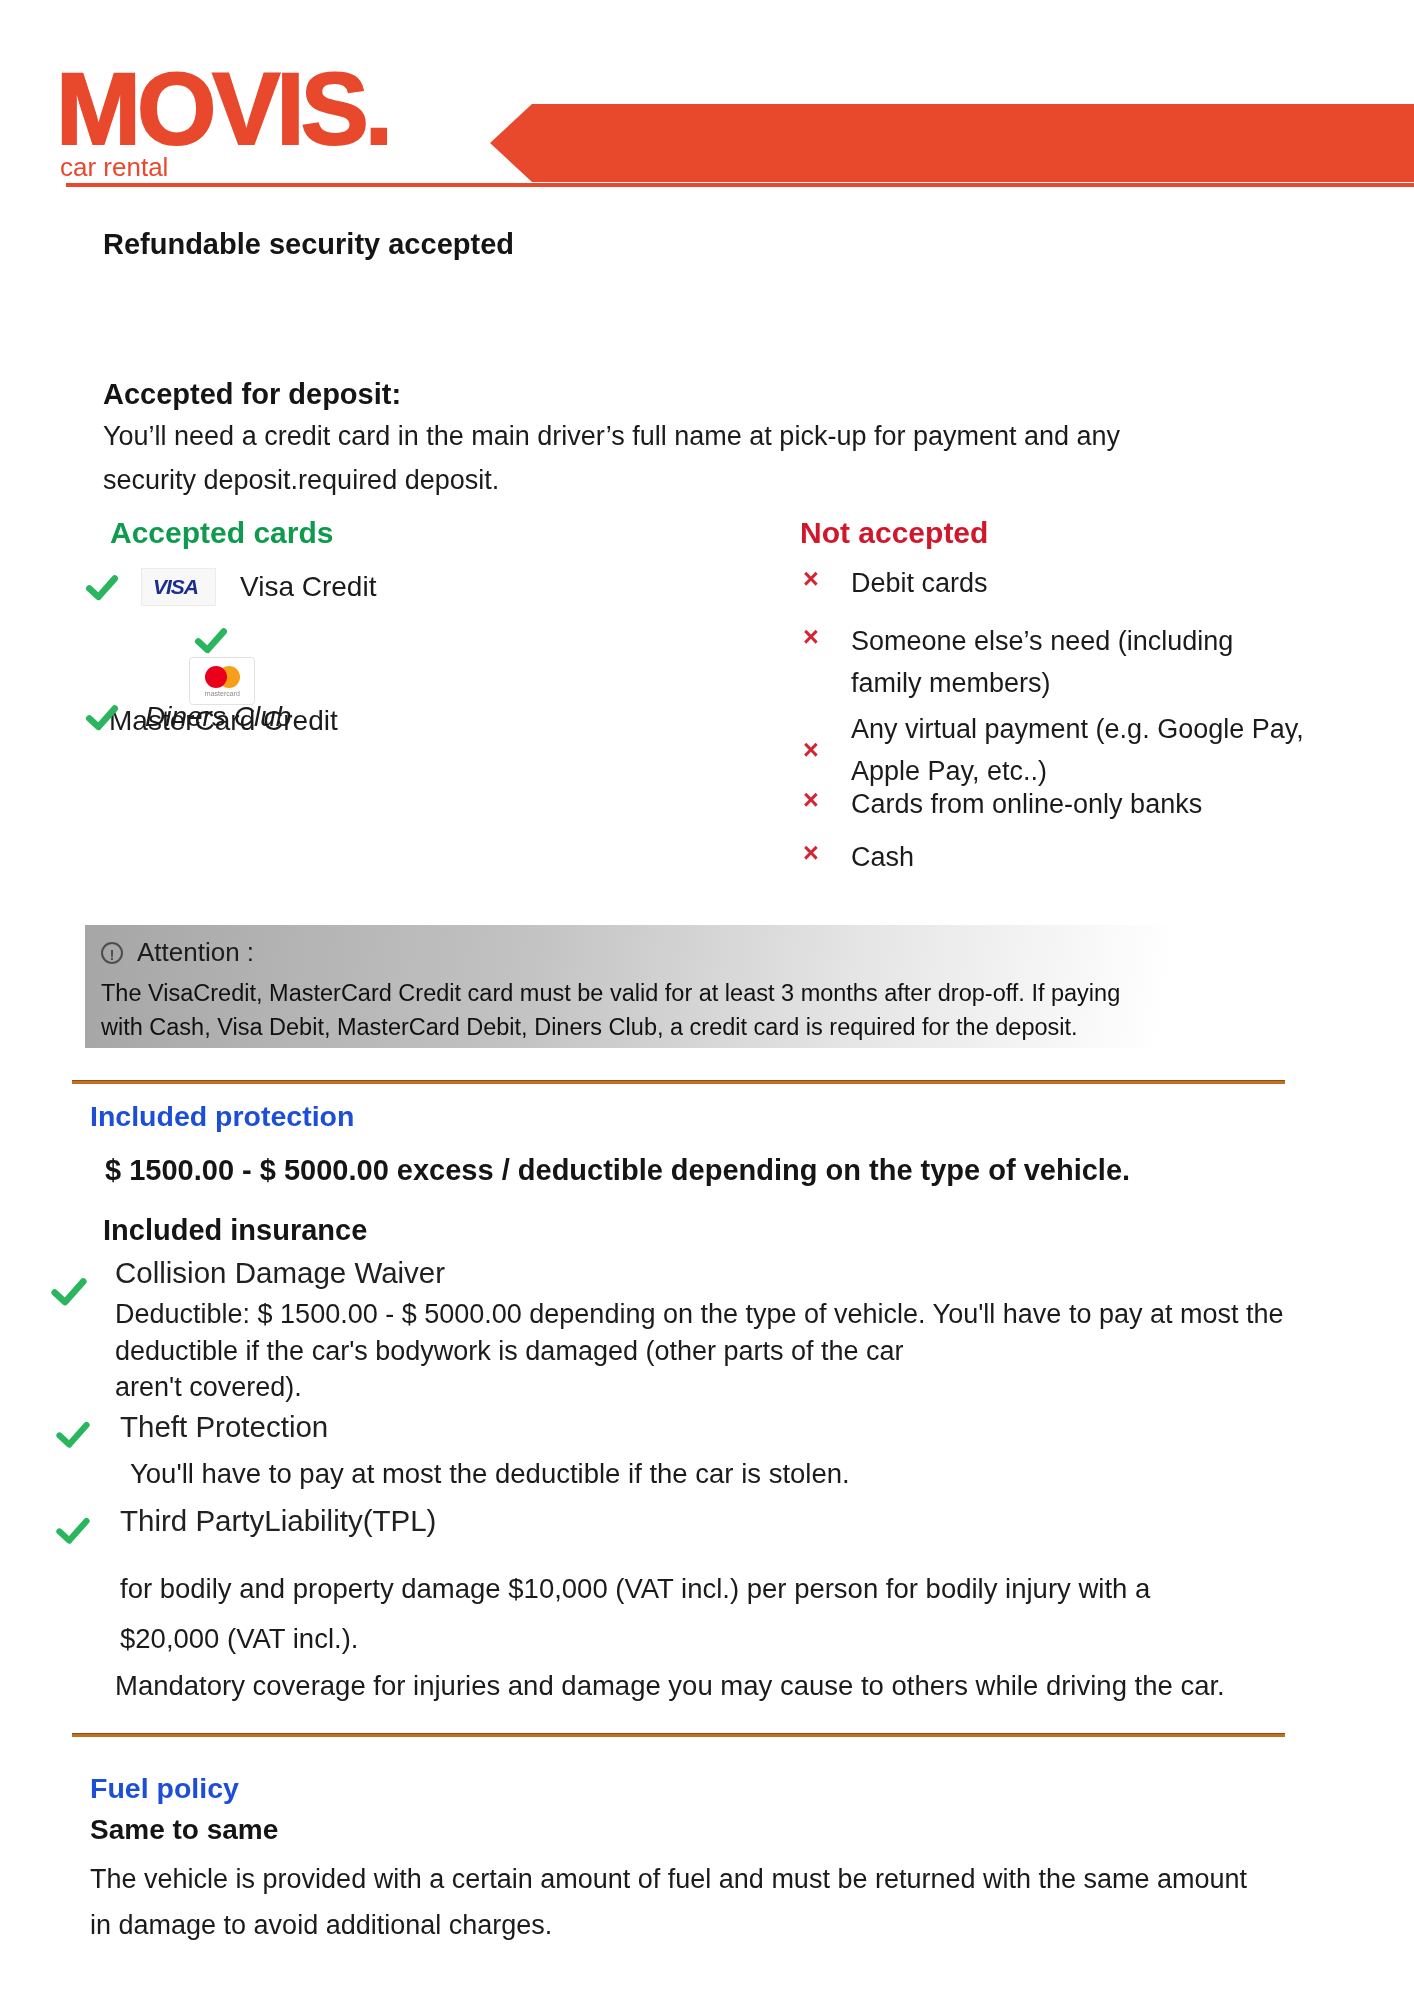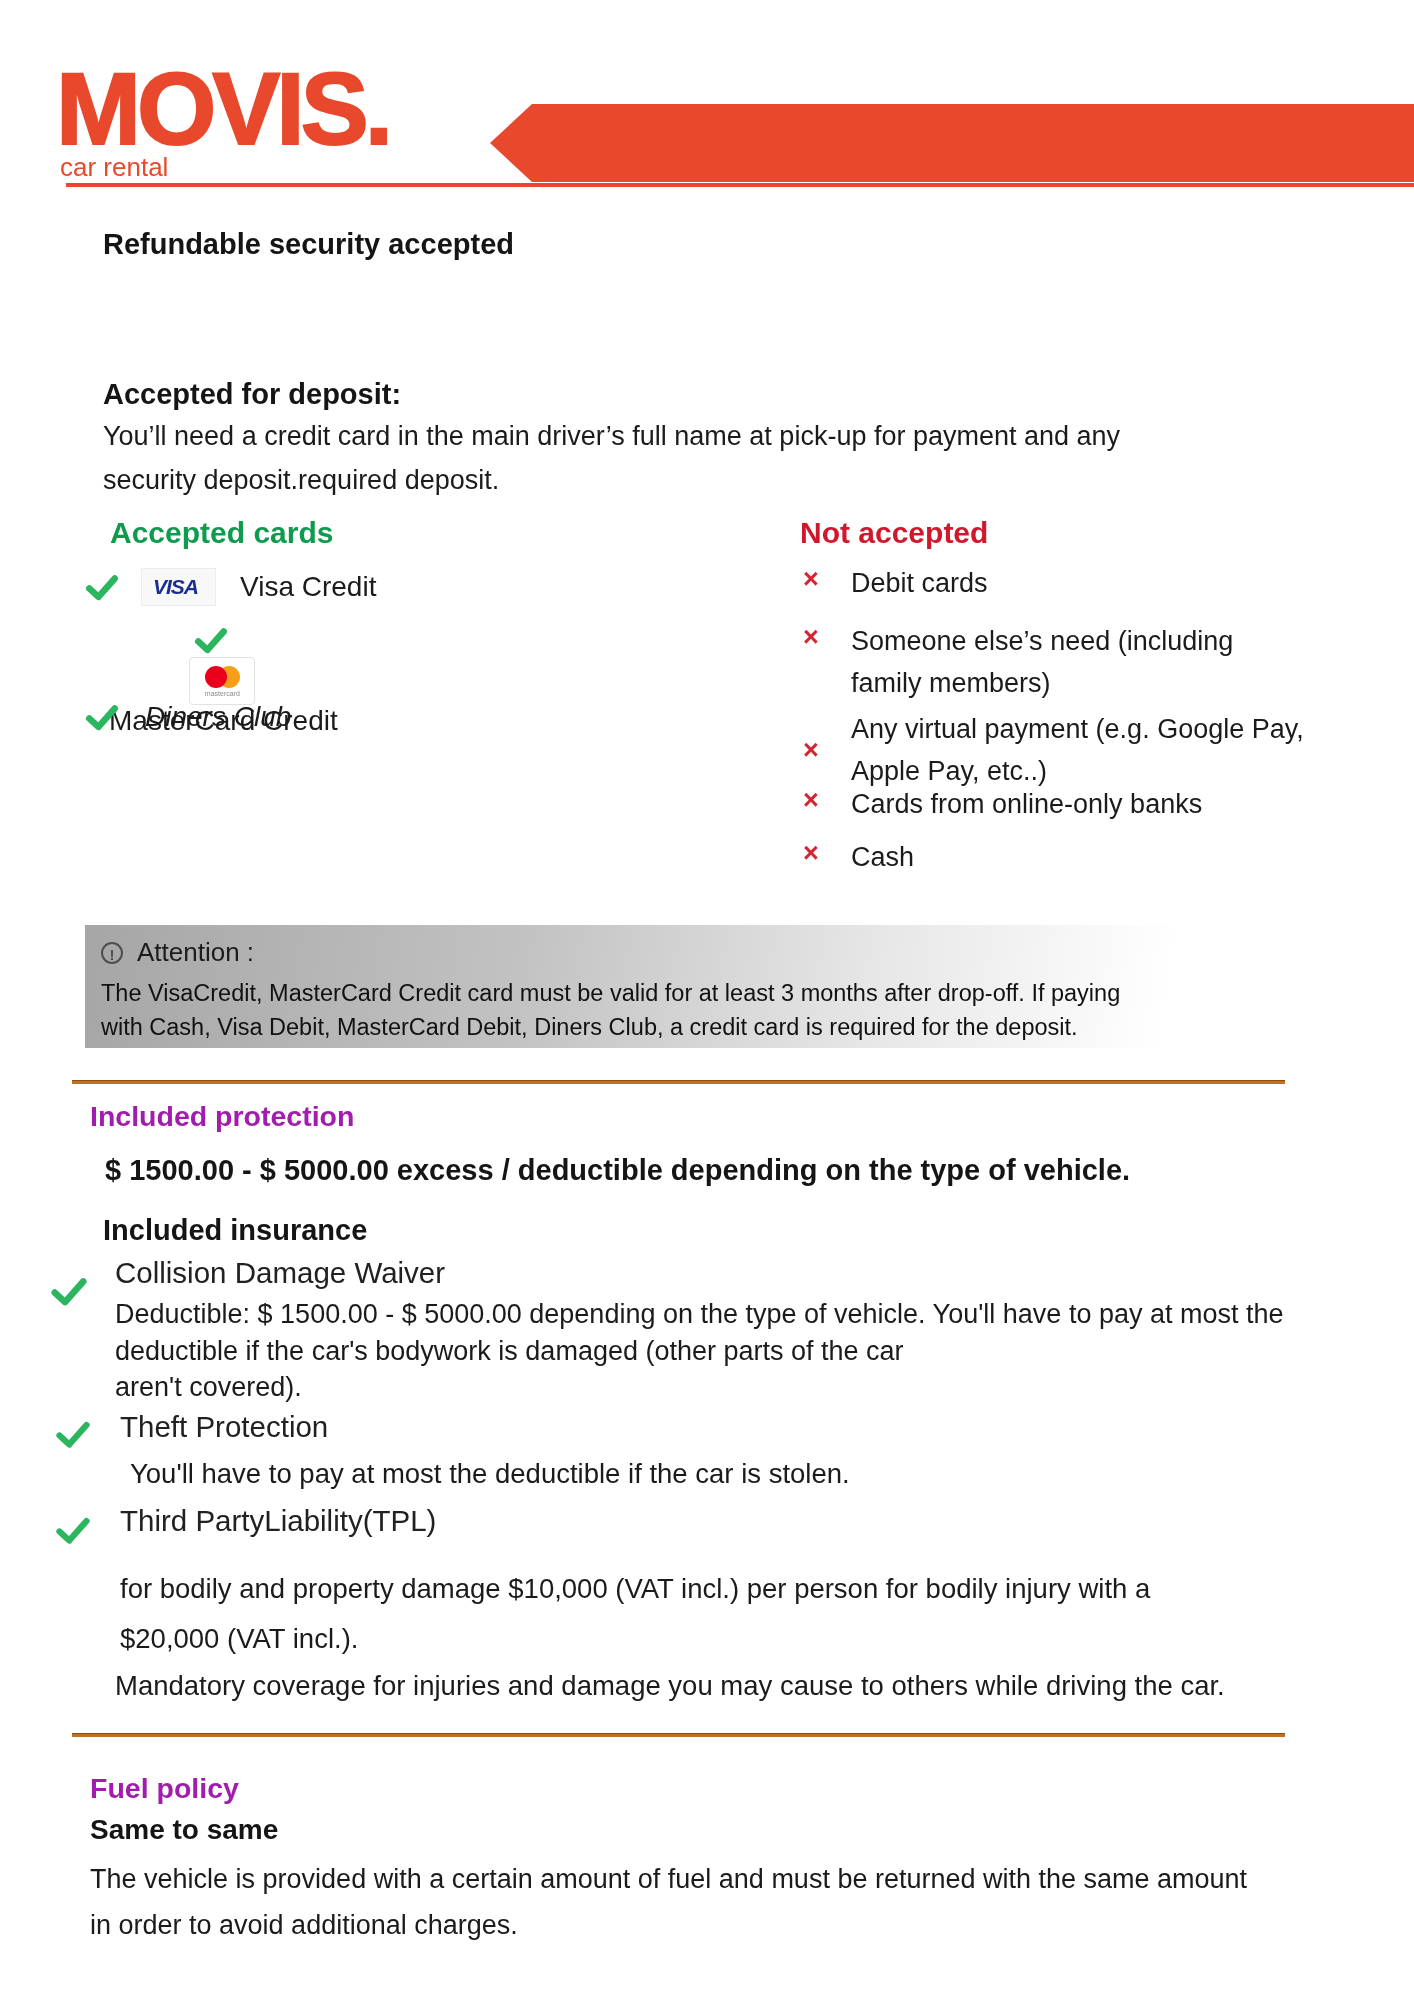--- a/index.html
+++ b/index.html
@@ -103,21 +103,21 @@
   }
   .attention-word{margin-left:14px;font-size:26px;color:#1c1c1c;}
   .attention-body{
     margin-top:8px;font-size:23.5px;line-height:34px;color:#111111;white-space:pre-line;
   }
 
   
   .divider{left:72px;width:1213px;height:4px;background:#c0701f;border-top:1px solid #8a4d12;box-sizing:border-box;}
   .divider-1{top:1080px;}
   .divider-2{top:1733px;}
-  .section-title{font-size:28.5px;font-weight:700;color:#a21caf;}
+  .section-title{font-size:28.5px;font-weight:700;color:#1d4ed8;}
   .t-protection{left:90px;top:1100px;}
   .t-fuel{left:90px;top:1772px;}
 
   .excess-line{left:105px;top:1154px;font-size:29px;font-weight:700;color:#151515;}
   .h-insurance{left:103px;top:1214px;}
 
   .ins-title{font-size:29.5px;color:#212121;}
   .ins-desc{font-size:27px;line-height:36.5px;color:#1b1b1b;white-space:pre-line;}
   .cdw-check{left:50px;top:1272px;}
   .cdw-title{left:115px;top:1256px;}
@@ -240,15 +240,15 @@
   <div class="abs ins-title tpl-title">Third PartyLiability(TPL)</div>
   <div class="abs ins-desc tpl-desc">for bodily and property damage $10,000 (VAT incl.) per person for bodily injury with a
 $20,000 (VAT incl.).</div>
 
   <div class="abs mandatory">Mandatory coverage for injuries and damage you may cause to others while driving the car.</div>
 
   <div class="abs divider divider-2"></div>
   <div class="abs section-title t-fuel">Fuel policy</div>
   <div class="abs same-to-same">Same to same</div>
   <div class="abs body-text fuel-body">The vehicle is provided with a certain amount of fuel and must be returned with the same amount
-in order to avoid additional charges.</div>
+in damage to avoid additional charges.</div>
 
 </div>
 
 </body></html>

